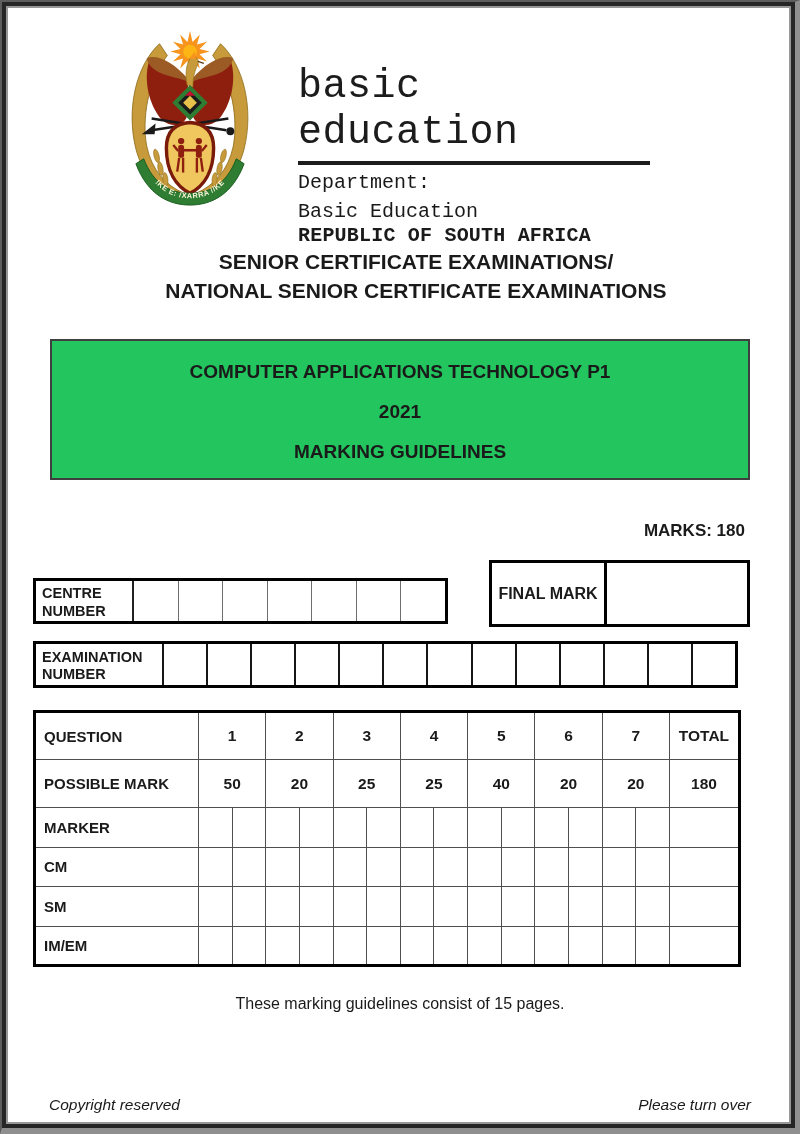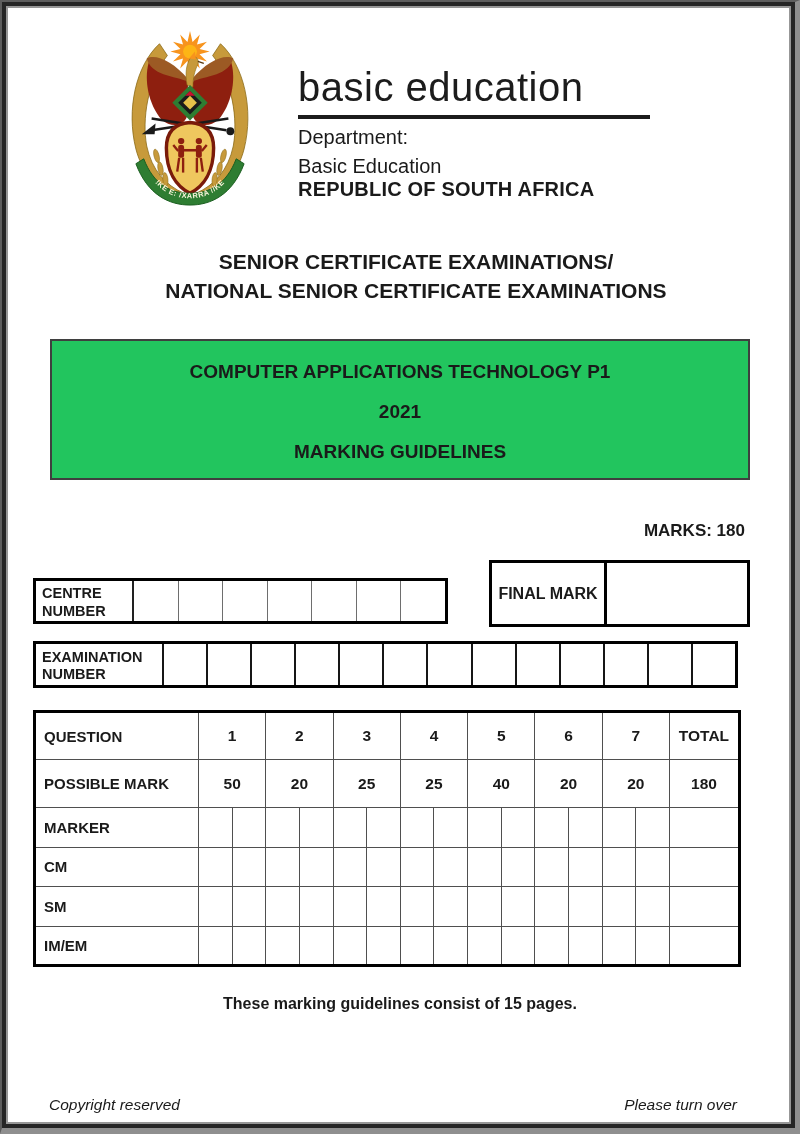--- a/index.html
+++ b/index.html
@@ -7,21 +7,21 @@
         font-family:"Liberation Sans",sans-serif;color:#1a1a1a;}
   
   .frame-outer{position:absolute;inset:0;z-index:40;pointer-events:none;
         border-top:2px solid #5e5e5e;border-left:2px solid #5e5e5e;
         border-right:5px solid #8f8f8f;border-bottom:6px solid #8f8f8f;}
   .frame-inner{position:absolute;top:2px;left:2px;right:5px;bottom:6px;z-index:41;pointer-events:none;
         border:4px solid #262626;box-shadow:inset 0 0 0 2px #979797;}
 
   
   .logo-svg{position:absolute;left:116px;top:26px;width:148px;height:182px;}
-  .wordmark-block{position:absolute;left:298px;top:64px;width:360px;}
+  .wordmark-block{position:absolute;left:298px;top:64px;width:360px;font-family:Liberation Mono, monospace;}
   .wordmark{font-size:40px;line-height:46px;font-weight:400;letter-spacing:.5px;color:#1c1c1c;}
   .wordmark-rule{width:352px;height:3.5px;background:#1c1c1c;margin-top:5px;}
   .dept{font-size:20px;line-height:22.5px;margin-top:7px;}
   .dept-bold{font-size:20px;line-height:23px;font-weight:bold;letter-spacing:.2px;}
 
   
   .main-heading{position:absolute;left:16px;top:247px;width:100%;text-align:center;
         font-size:21px;line-height:29px;font-weight:bold;}
 
   .title-box{position:absolute;left:50px;top:339px;width:700px;height:141px;box-sizing:border-box;
@@ -55,23 +55,23 @@
   
   .mark-table{position:absolute;left:33px;top:710px;width:705px;border-collapse:collapse;
         table-layout:fixed;border:3px solid #000;}
   .mark-table td{border:1.5px solid #4f4f4f;padding:0;box-sizing:border-box;}
   .mark-table .lbl{font-size:15px;font-weight:bold;text-align:left;padding-left:8px;}
   .mark-table .num{font-size:15.5px;font-weight:bold;text-align:center;}
   .r-head{height:48px;}
   .r-fill{height:39.5px;}
 
   .pages-note{position:absolute;left:0;top:995px;width:100%;text-align:center;
-        font-size:16px;font-weight:bold;}
+        font-size:16px;font-weight:normal;}
   .footer-left{position:absolute;left:49px;top:1096px;font-size:15.5px;font-style:italic;}
-  .footer-right{position:absolute;right:63px;top:1096px;font-size:15.5px;font-style:italic;}
+  .footer-right{position:absolute;right:49px;top:1096px;font-size:15.5px;font-style:italic;}
 </style>
 </head>
 <body>
 
 <div class="page">
   <div class="frame-outer"></div>
   <div class="frame-inner"></div>
 
   <svg class="logo-svg" viewBox="0 0 150 185">
 

